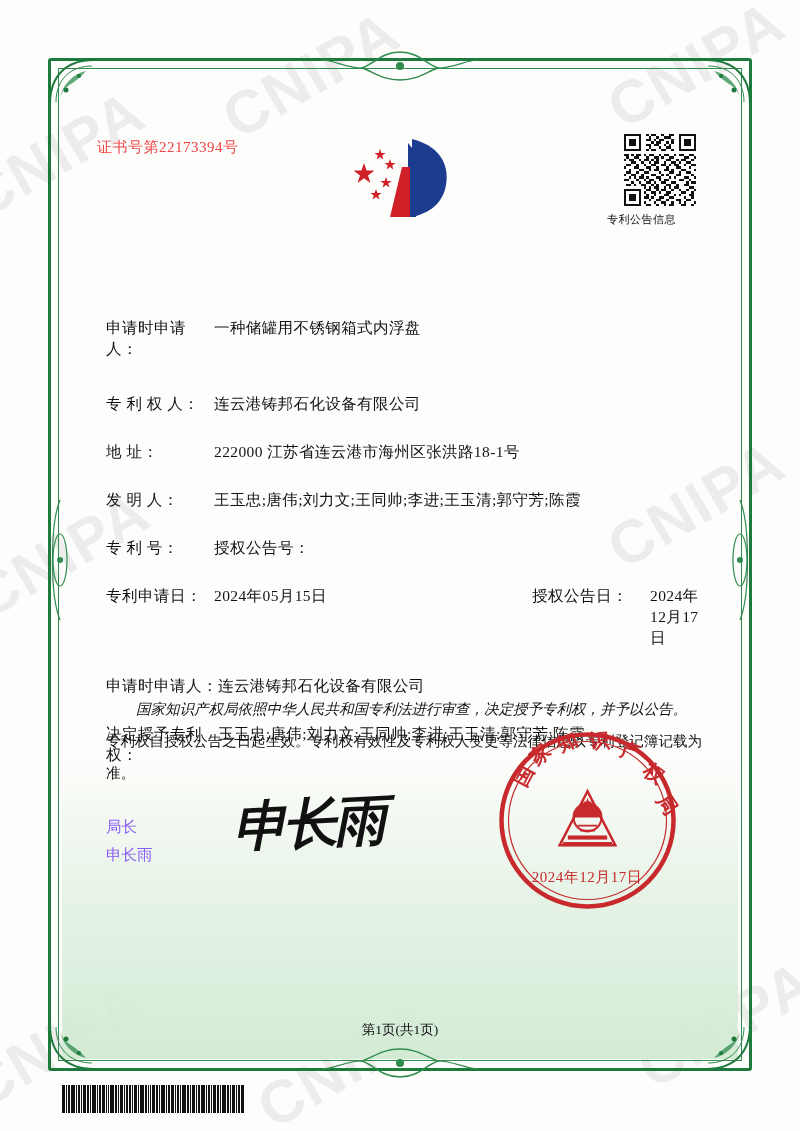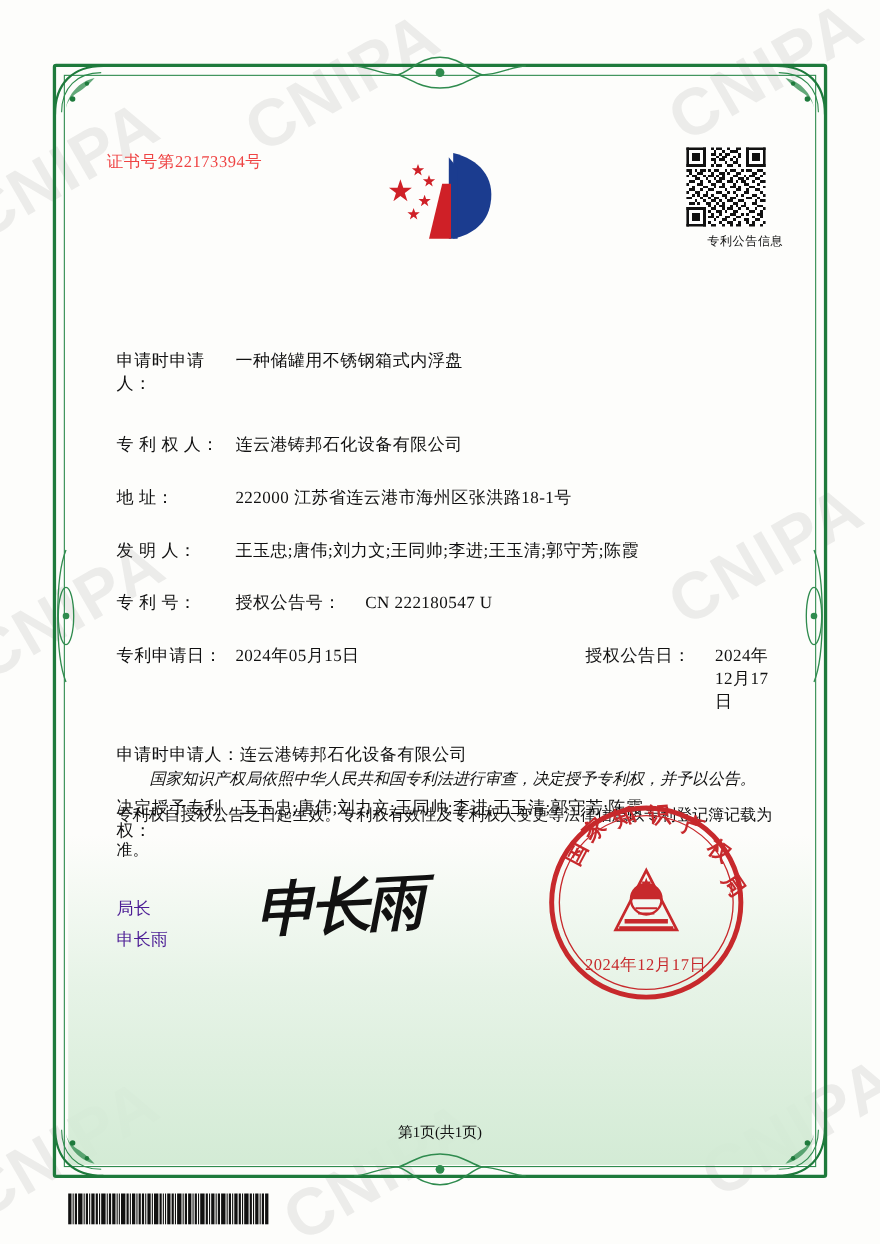--- a/index.html
+++ b/index.html
@@ -110,21 +110,21 @@
   }
   .logo {
     position: absolute;
     left: 292px; top: 65px;
     width: 130px; height: 95px;
   }
   .qr-wrap {
     position: absolute;
     right: 30px; top: 66px;
     width: 105px;
-    text-align: right;
+    text-align: left;
   }
   .qr {
     width: 72px; height: 72px;
     margin: 0 auto;
     display: block;
   }
   .qr-label {
     margin-top: 6px;
     font-size: 11px;
     color: #111;
@@ -174,21 +174,21 @@
     color: #111;
     text-align: justify;
   }
   .paragraph p { margin: 0; }
   .paragraph .indent { text-indent: 30px; font-style: italic; }
 
   .signature-block {
     position: absolute;
     left: 48px; top: 745px;
     font-size: 15.5px;
-    color: #4c1d95;
+    color: #8b5cf6;
     line-height: 28px;
   }
   .handwriting {
     position: absolute;
     left: 175px; top: 720px;
     font-family: "DejaVu Serif", serif;
     font-size: 54px;
     font-style: italic;
     font-weight: bold;
     color: #111;
@@ -546,21 +546,20 @@
       </div>
 
       <div class="row">
         <div class="lbl">发  明  人：</div>
         <div class="val">王玉忠;唐伟;刘力文;王同帅;李进;王玉清;郭守芳;陈霞</div>
       </div>
 
       <div class="row two">
         <div class="lbl">专  利  号：</div>
         <div class="lbl2">授权公告号：</div>
-        <div class="val2">CN 222180547 U</div>
       </div>
 
       <div class="row two">
         <div class="lbl">专利申请日：</div>
         <div class="val">2024年05月15日</div>
         <div class="lbl2">授权公告日：</div>
         <div class="val2">2024年12月17日</div>
       </div>
 
       <div class="row wide">

